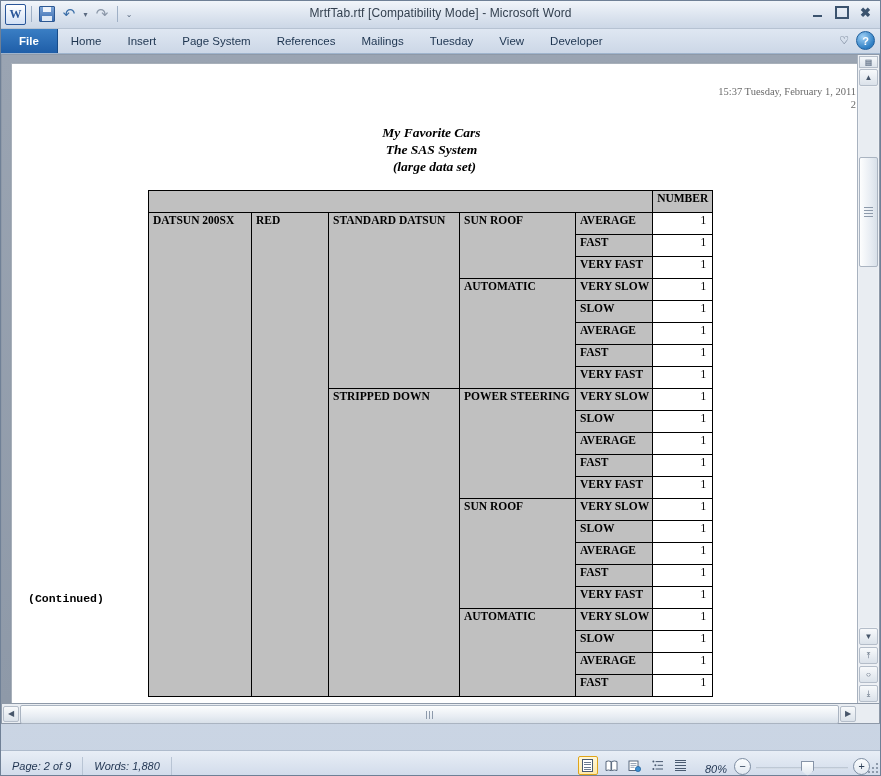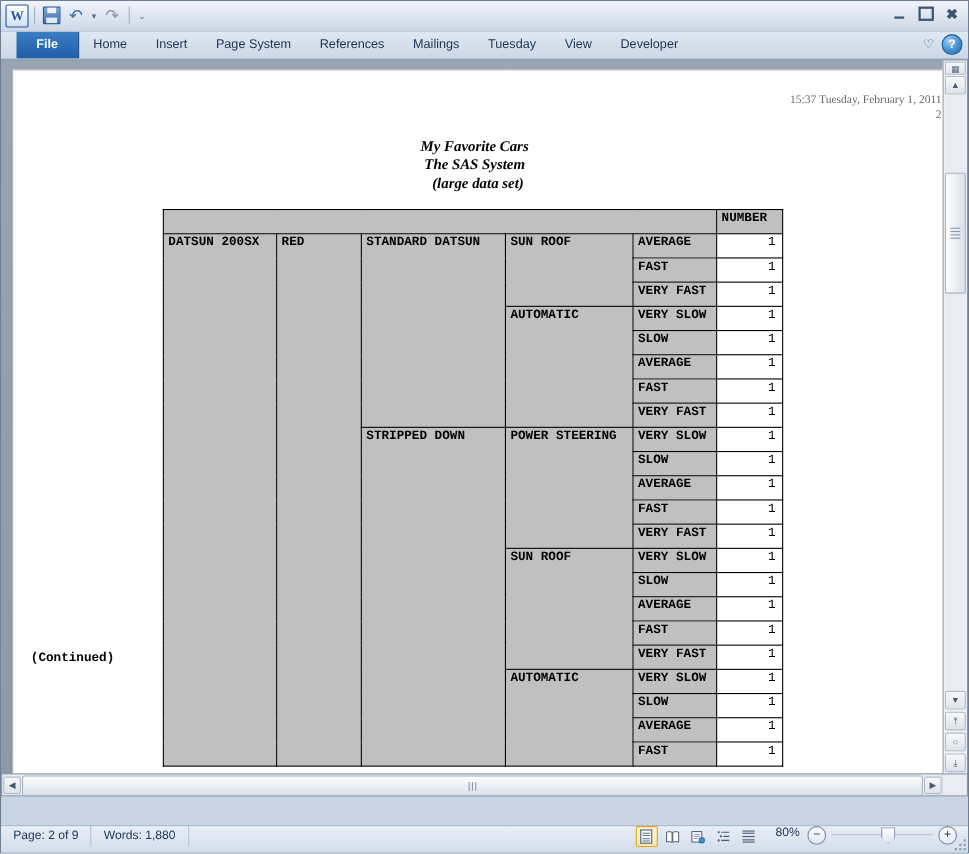--- a/index.html
+++ b/index.html
@@ -38,21 +38,21 @@
   .wb{width:17px;height:15px;display:flex;align-items:center;justify-content:center;
     color:#3b536e;font-size:11px;}
   .wb .min{width:9px;height:2px;background:#3b536e;margin-top:6px;}
   .wb .max{width:10px;height:9px;border:2px solid #3b536e;}
   .wb .cls{font-size:13px;font-weight:bold;color:#3b536e;line-height:1;}
 
   
   .ribbon{position:relative;height:24px;width:100%;
     background:linear-gradient(#dfe7f2,#ccd7e6);
     border-bottom:2px solid #9fb4cd;}
-  .tabs{display:flex;align-items:stretch;height:24px;padding-left:14px;}
+  .tabs{display:flex;align-items:stretch;height:24px;}
   .tab{display:flex;align-items:center;padding:0 13px;font-size:11.5px;color:#1d344f;
     white-space:nowrap;}
   .tab.file{background:linear-gradient(#3a7ec4,#1f5ea8);color:#fff;font-weight:bold;
     padding:0 18px;border-right:1px solid #174b88;}
   .ribbon-right{position:absolute;right:5px;top:2px;display:flex;align-items:center;gap:7px;}
   .heart{font-size:11px;color:#4a5a70;}
   .help{width:17px;height:17px;border-radius:50%;
     background:radial-gradient(circle at 35% 30%,#9fd0f5,#2f7fc4 70%);
     border:1px solid #1d5e9c;color:#fff;font-size:11px;font-weight:bold;
     display:flex;align-items:center;justify-content:center;}
@@ -71,21 +71,21 @@
   .stamp{position:absolute;right:1px;top:21px;text-align:right;
     font-size:10.5px;color:#6a6a6a;line-height:1.28;font-family:"Liberation Serif",serif;}
 
   .titles{position:absolute;left:0;right:0;top:60px;text-align:center;
     font-style:italic;font-weight:bold;font-size:13.5px;line-height:1.27;}
   .titles div:nth-child(1){margin-left:-6px;}
   .titles div:nth-child(2){margin-left:-6px;}
 
   
   table.sas{position:absolute;left:136px;top:126px;border-collapse:collapse;
-    font-family:Liberation Mono, monospace;font-size:11.5px;font-weight:bold;
+    font-family:Liberation Serif, serif;font-size:11.5px;font-weight:bold;
     table-layout:fixed;}
   table.sas td{border:1px solid #000;background:#c0c0c0;
     padding:1px 3px 2px 4px;height:18px;vertical-align:top;line-height:1.15;
     overflow:hidden;white-space:nowrap;}
   table.sas td.num{background:#ffffff;text-align:right;padding-right:6px;font-weight:normal;}
   table.sas td.hdr{background:#c0c0c0;}
   .c-make{width:103px;} .c-color{width:77px;} .c-opts{width:131px;}
   .c-feat{width:116px;} .c-speed{width:76px;} .c-num{width:60px;}
 
   .continued{position:absolute;left:16px;top:528px;font-size:11.5px;
@@ -121,22 +121,22 @@
     background:linear-gradient(#fdfefe,#e8edf3 60%,#d8e0e9);
     border:1px solid #aab4c1;border-radius:2px;
     display:flex;align-items:center;justify-content:center;}
   .hgrip{height:8px;display:flex;gap:2px;}
   .hgrip i{display:block;width:1px;height:8px;background:#8d9aab;}
   .corner{position:absolute;right:1px;bottom:1px;width:22px;height:19px;background:#e9edf2;}
 
   
   .statusbar{position:absolute;left:0;right:0;bottom:0;height:24px;
     background:linear-gradient(#e8eef6,#d2dceb);
-    border-top:1px solid #aebbcc;display:flex;align-items:flex-start;
-    font-size:11px;color:#1f3category;color:#1f3350;}
+    border-top:1px solid #aebbcc;display:flex;align-items:flex-end;
+    font-size:11px;color:#1f3category;color:#1f3350;font-style:italic;}
   .sb-item{padding:0 11px;height:18px;display:flex;align-items:center;
     border-right:1px solid #b8c4d4;white-space:nowrap;color:#1f3350;}
   .sb-spacer{flex:1;}
   .viewbtns{display:flex;align-items:center;gap:5px;padding-right:8px;}
   .vbtn{width:18px;height:17px;display:flex;align-items:center;justify-content:center;}
   .vbtn.active{border:1px solid #e0a51a;border-radius:2px;
     background:linear-gradient(#fff7d9,#ffe9a8);}
   .ic-lines{width:11px;}
   .ic-lines i{display:block;height:1px;background:#4a5a70;margin:1.6px 0;}
   .pgico{width:11px;height:13px;border:1px solid #4a5a70;background:#fff;
@@ -167,20 +167,21 @@
       <div class="qsep"></div>
       <div class="qbtn">
           <span class="save-ico"></span>
         </div>
       <div class="qbtn undo">↶</div>
       <div class="qbtn tiny-arrow" style="width:9px;">▾</div>
       <div class="qbtn redo">↷</div>
       <div class="qsep"></div>
       <div class="qbtn tiny-arrow" style="width:12px;">⌄</div>
     </div>
+    <div class="title-text">MrtfTab.rtf [Compatibility Mode]  -  Microsoft Word</div>
     <div class="winbtns">
       <div class="wb">
           <span class="min"></span>
         </div>
       <div class="wb">
           <span class="max"></span>
         </div>
       <div class="wb">
           <span class="cls">✖</span>
         </div>

